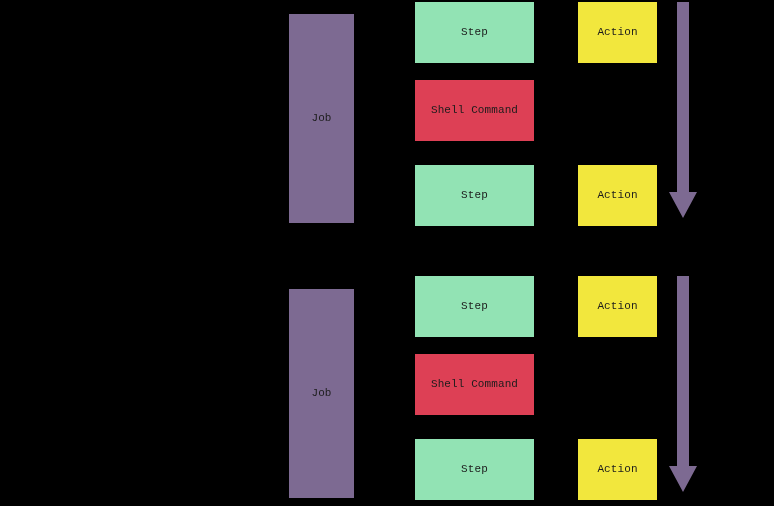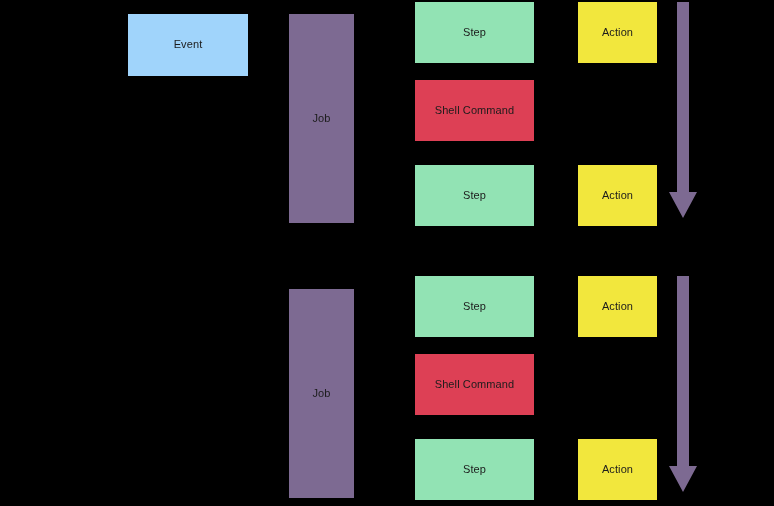--- a/index.html
+++ b/index.html
@@ -14,21 +14,21 @@
     background: #000000;
     overflow: hidden;
     font-family: "Liberation Sans", sans-serif;
   }
   .node {
     position: absolute;
     display: flex;
     align-items: center;
     justify-content: center;
     box-sizing: border-box;
-    font-family: Liberation Sans, sans-serif;
+    font-family: Liberation Mono, monospace;
     font-size: 11px;
     line-height: 1.2;
     color: #1c1c1c;
     text-align: center;
     letter-spacing: 0.1px;
     white-space: nowrap;
     user-select: none;
   }
   .node-label {
     display: block;
@@ -38,23 +38,20 @@
   }
   .arrow svg {
     display: block;
   }
 </style>
 </head>
 <body>
 
 <div id="canvas">
 
-  <div class="node" style="left:128px; top:14px; width:120px; height:62px; background:#a0d4fb;">
-    <span class="node-label">Event</span>
-  </div>
 
   <div class="node" style="left:289px; top:14px; width:65px; height:209px; background:#7d6a92;">
     <span class="node-label">Job</span>
   </div>
 
   <div class="node" style="left:415px; top:2px; width:119px; height:61px; background:#92e3b4;">
     <span class="node-label">Step</span>
   </div>
 
   <div class="node" style="left:415px; top:80px; width:119px; height:61px; background:#dd4055;">

